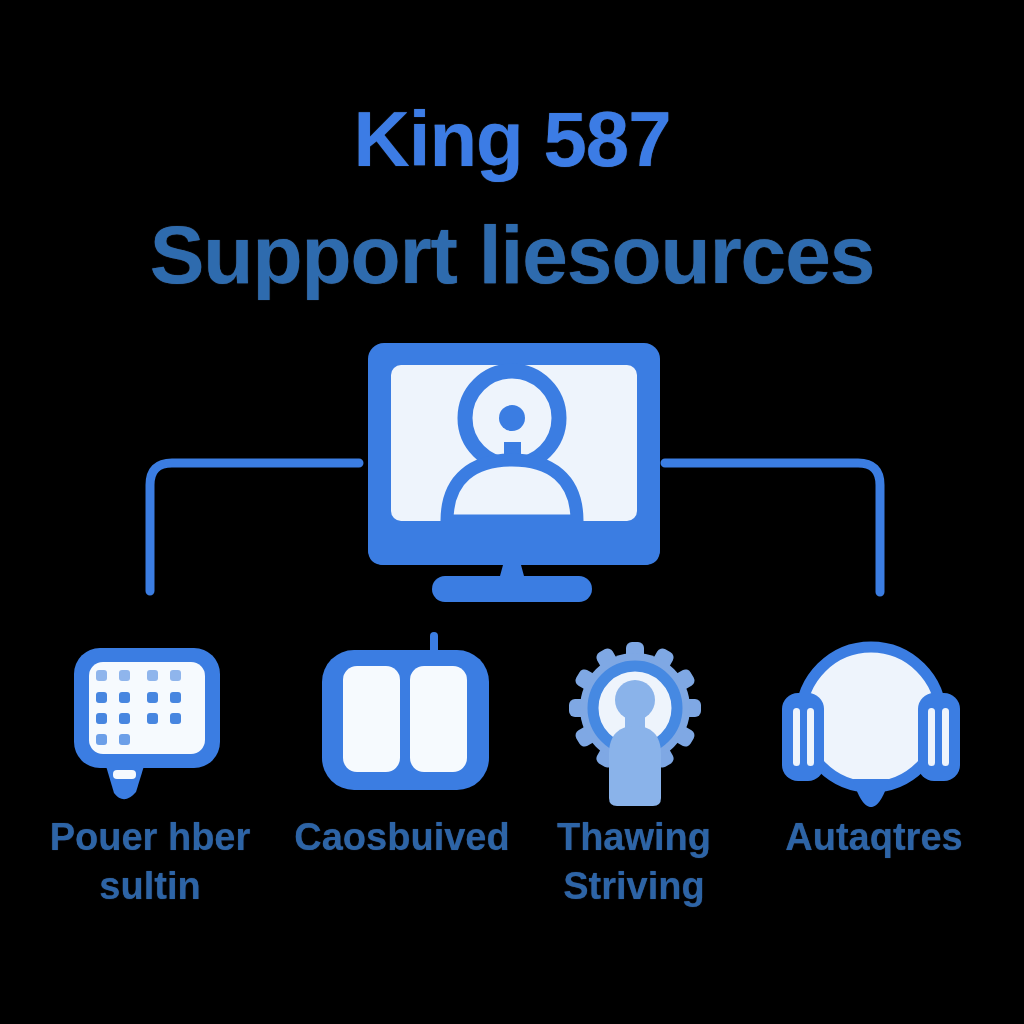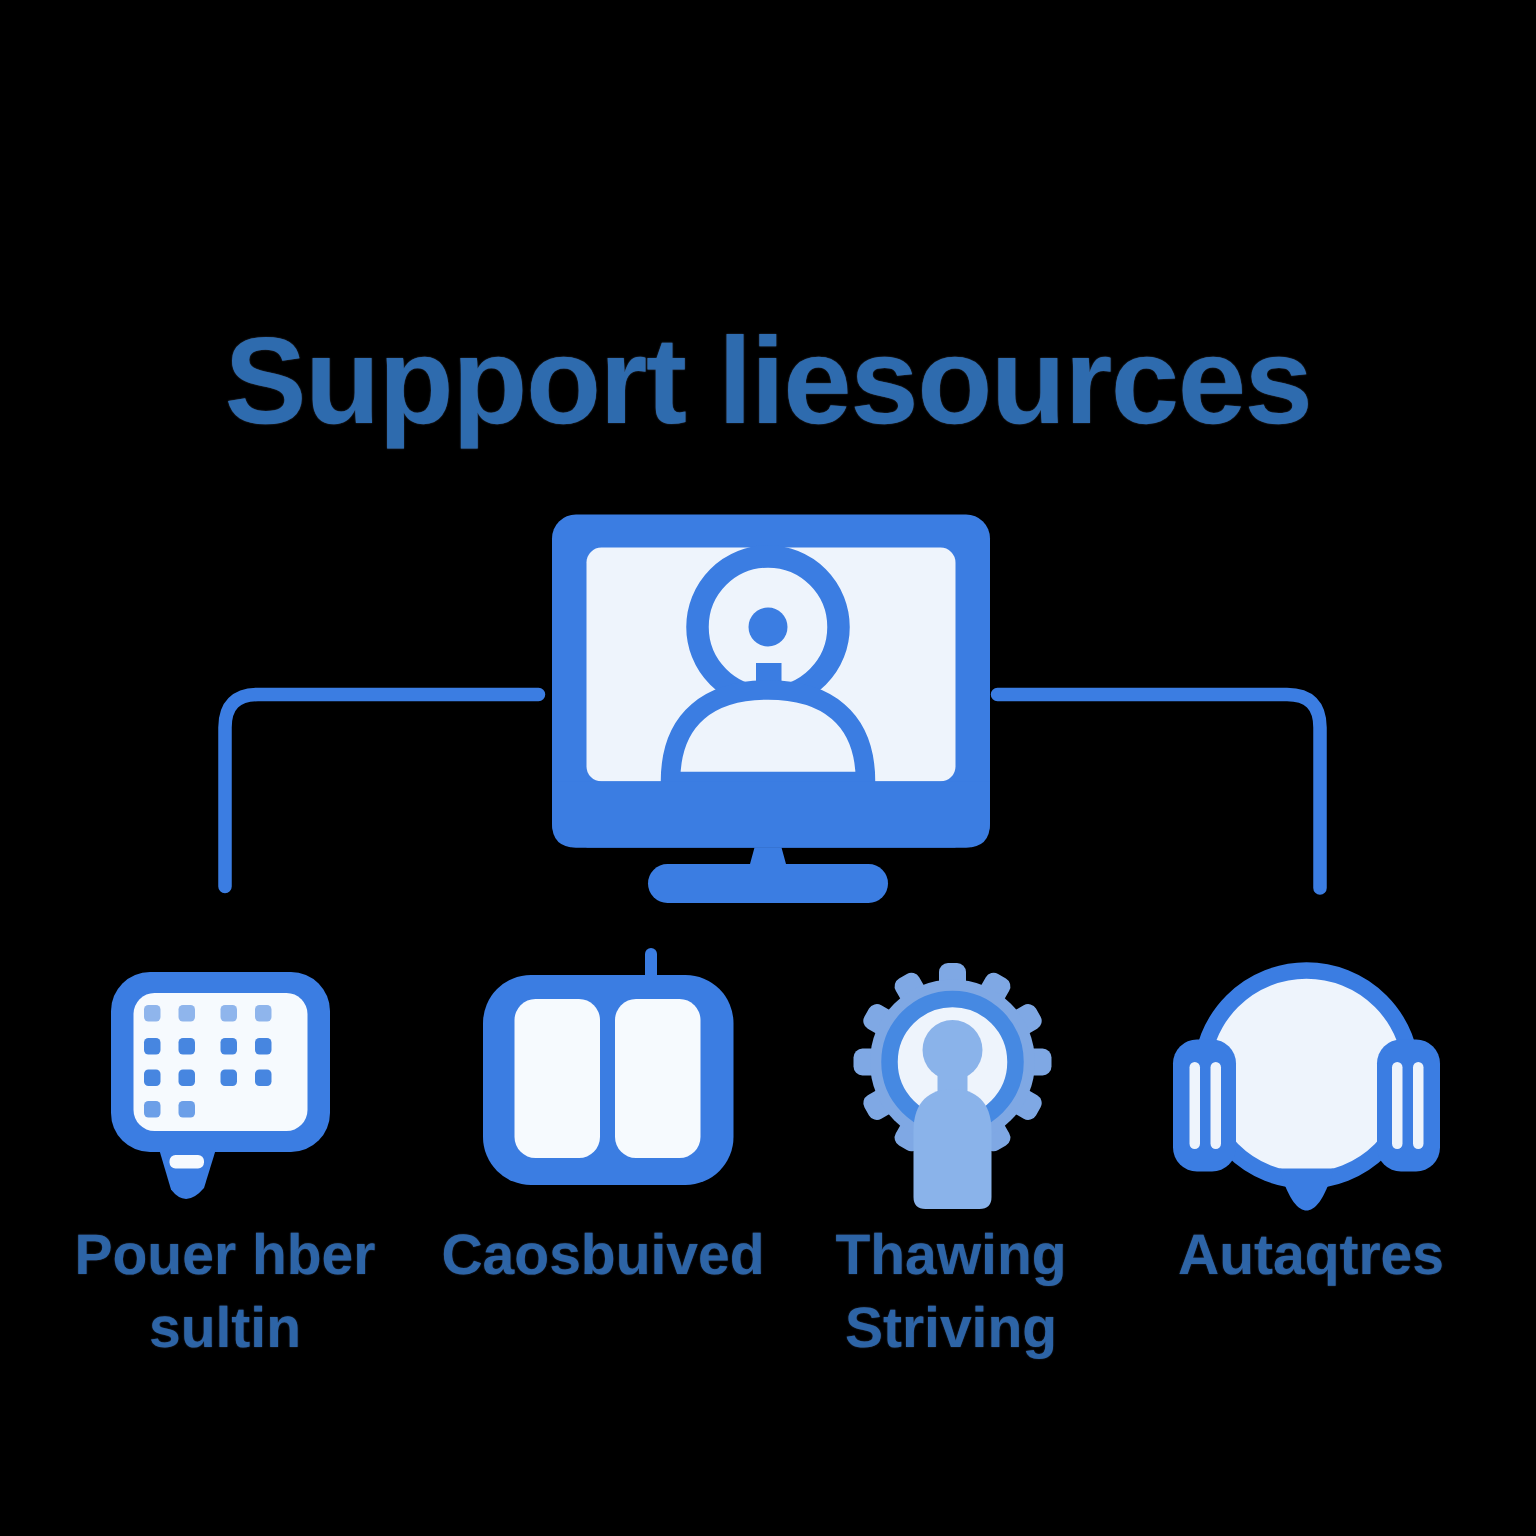--- a/index.html
+++ b/index.html
@@ -67,20 +67,21 @@
   .f-dotd   { fill: var(--dot_dark); }
   .f-dotm   { fill: var(--dot_med); }
   .s-blue   { stroke: var(--icon_blue); }
   .s-ring   { stroke: var(--ring_blue); }
 </style>
 </head>
 <body>
 
 <div id="canvas">
 
+  <div class="title t1">King 587</div>
   <div class="title t2">Support liesources</div>
 
   <svg class="connectors" viewBox="0 0 1024 1024">
     <path class="connector" d="M359 463 H172 Q150 463 150 485 V591"></path>
     <path class="connector" d="M665 463 H858 Q880 463 880 485 V592"></path>
   </svg>
 
   <div class="icon monitor">
     <svg width="305" height="265" viewBox="0 0 305 265">
       <rect class="f-blue" x="8" y="5" width="292" height="222" rx="16"></rect>

